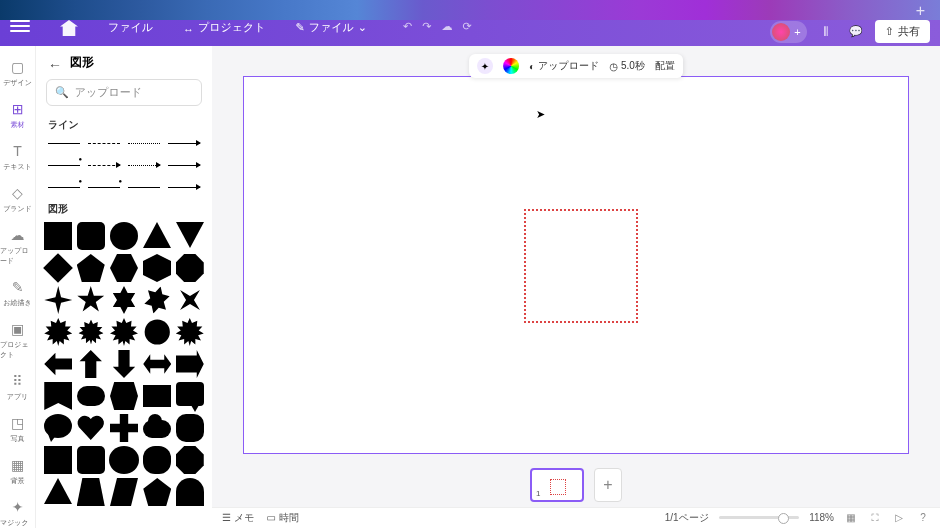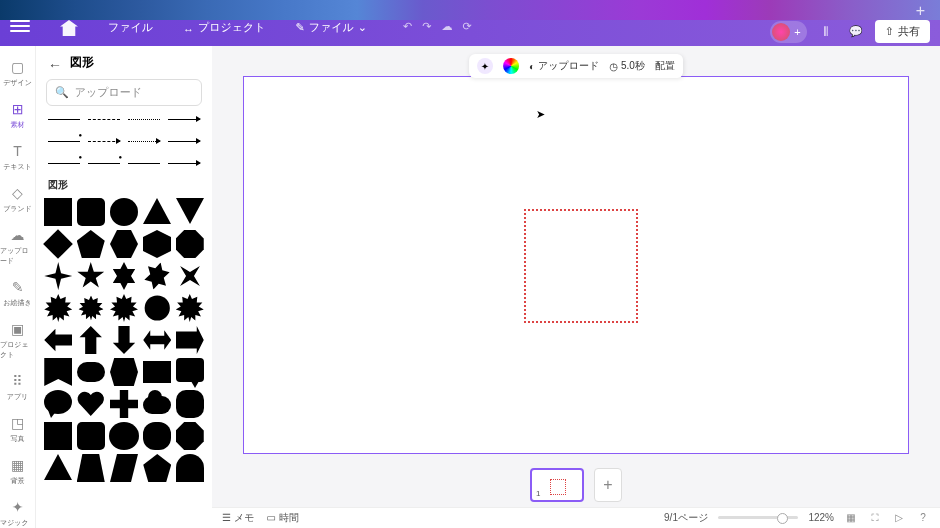--- a/index.html
+++ b/index.html
@@ -194,20 +194,21 @@
     <div class="panel-hd">
       <span class="back-arr">←</span>
       <span>図形</span>
     </div>
     <div class="search-wrap">
       <div class="search">
         <span>🔍</span>
         <span>アップロード</span>
       </div>
     </div>
+    <div class="sec-title">ライン</div>
     <div class="lines">
       <div class="line-row">
         <div class="ln"></div>
         <div class="ln dash"></div>
         <div class="ln dot"></div>
         <div class="ln arr"></div>
       </div>
       <div class="line-row">
         <div class="ln dots-end"></div>
         <div class="ln dash arr"></div>
@@ -303,22 +304,22 @@
         <div class="f-it">
             <span>☰</span>
             <span>メモ</span>
           </div>
         <div class="f-it">
             <span>▭</span>
             <span>時間</span>
           </div>
       </div>
       <div class="spc"></div>
-      <span>9/1ページ</span>
+      <span>1/1ページ</span>
       <div class="zoom-slider"></div>
-      <span>122%</span>
+      <span>118%</span>
       <div class="f-ic">▦</div>
       <div class="f-ic">⛶</div>
       <div class="f-ic">▷</div>
       <div class="f-ic">?</div>
     </div>
   </div>
 </div>
 
 </body></html>

